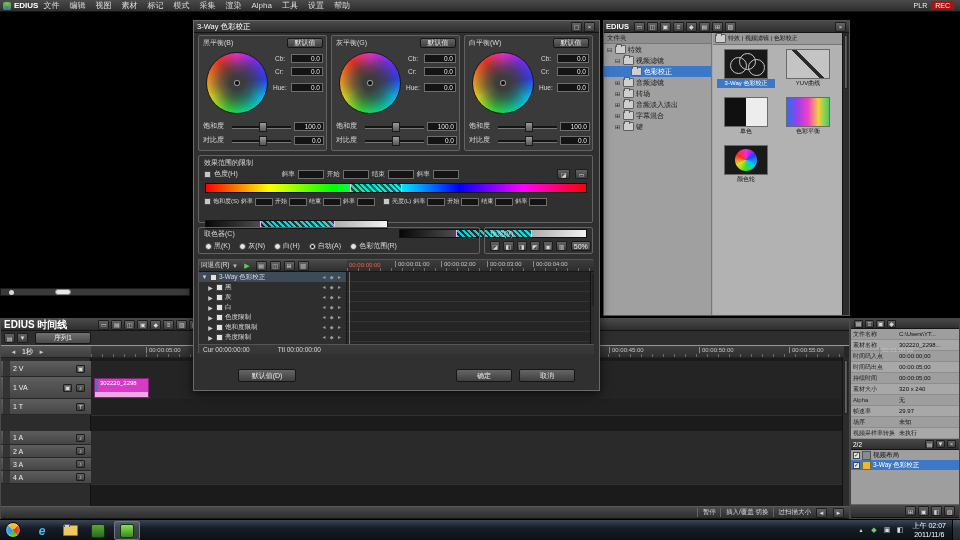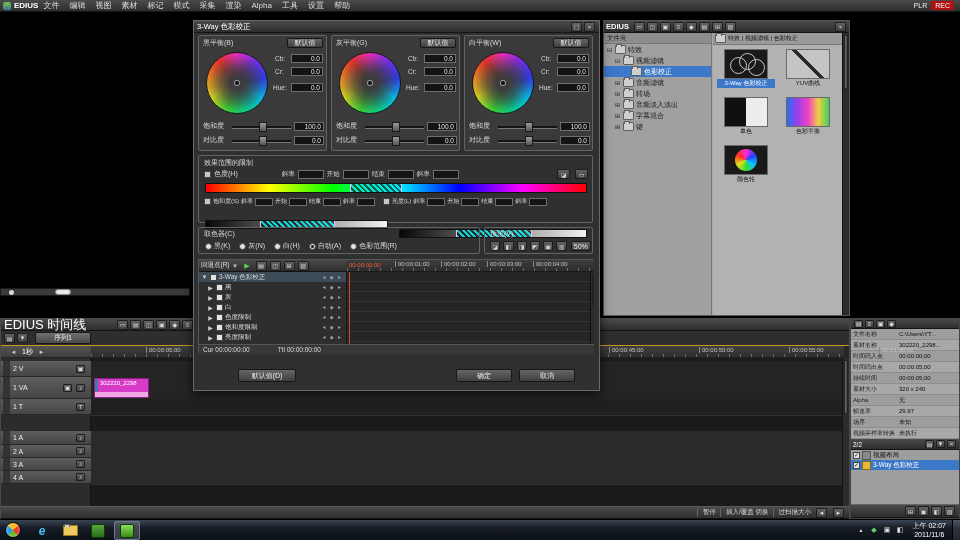--- a/index.html
+++ b/index.html
@@ -267,21 +267,21 @@
       <span class="ico">⊞</span>
       <span class="ico">▣</span>
       <span class="ico">◧</span>
       <span class="ico">▨</span>
     </div>
   </div>
 
   <div class="abs" style="left:0;top:318px;width:850px;height:201px;background:#262626;border:1px solid #4a4a4a;">
 
     <div class="abs flex tbar" style="left:0;top:0;width:848px;height:12px;padding-left:3px;">
-      <span style="font-size:13px;color:#fff;font-weight:normal;margin-right:30px;">EDIUS 时间线</span>
+      <span style="font-size:10px;color:#fff;font-weight:bold;margin-right:30px;">EDIUS 时间线</span>
       <span class="ico">▭</span>
       <span class="ico">▤</span>
       <span class="ico">◫</span>
       <span class="ico">▣</span>
       <span class="ico">◆</span>
       <span class="ico">≡</span>
       <span class="ico">▥</span>
       <span class="ico">◧</span>
       <span class="ico">⊞</span>
       <span class="ico">▨</span>

